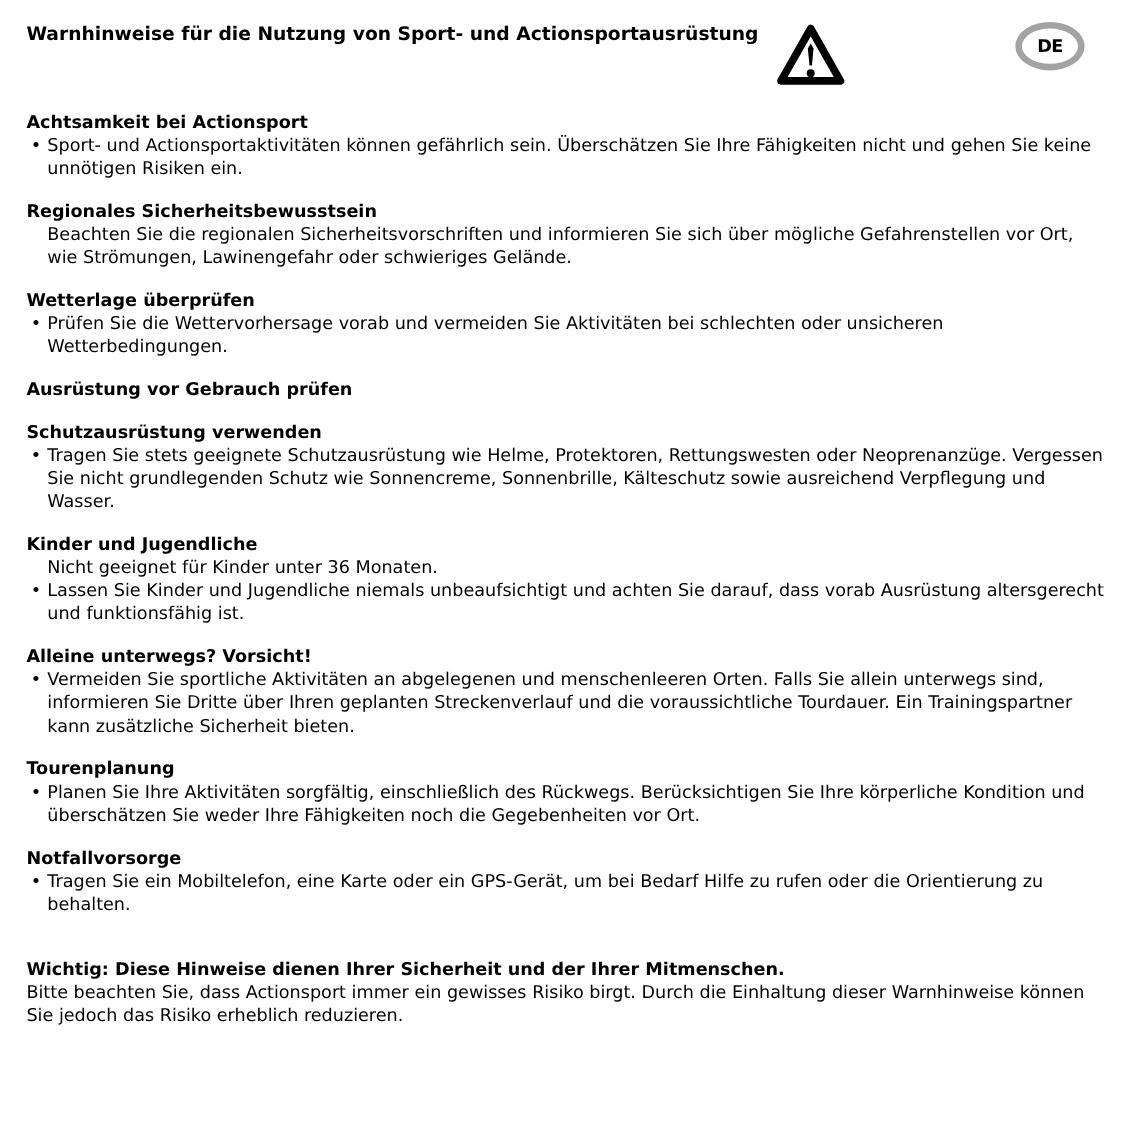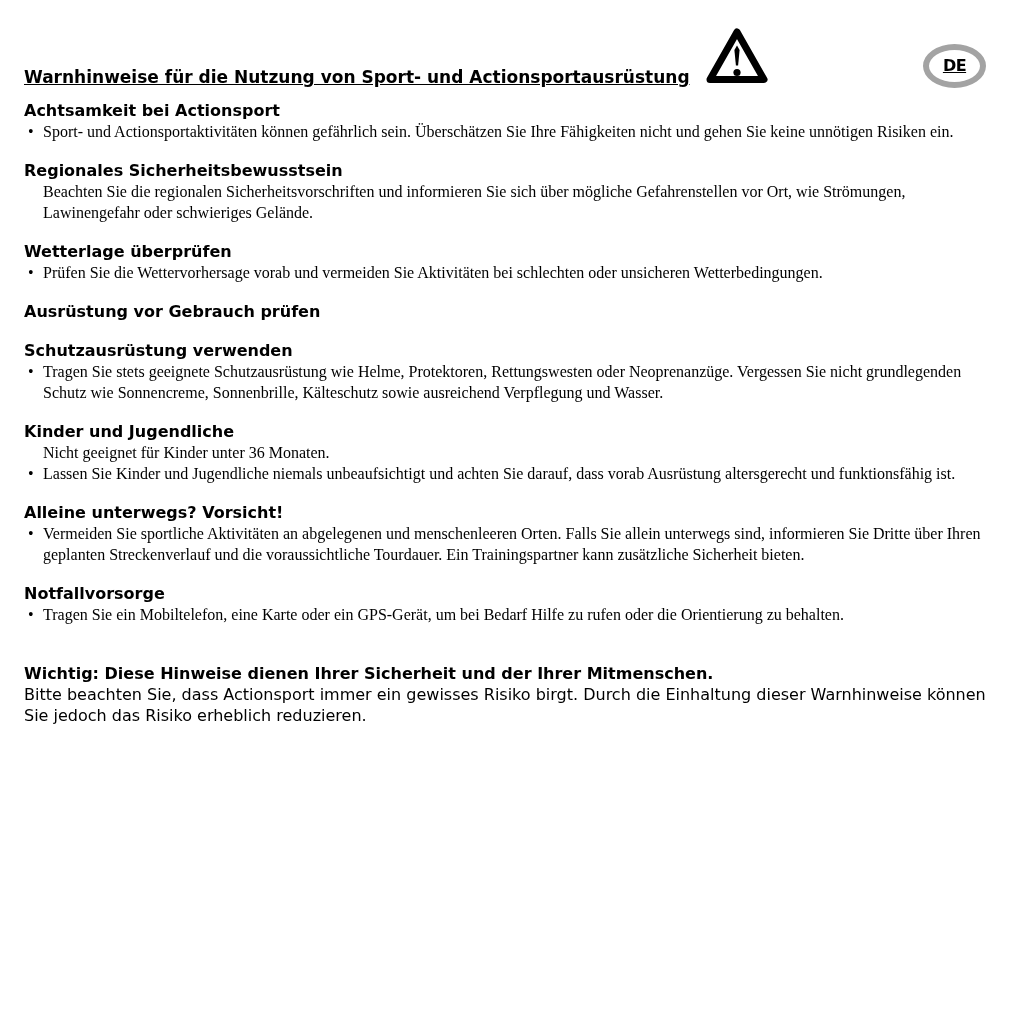--- a/index.html
+++ b/index.html
@@ -18,24 +18,23 @@
   .page {
     box-sizing: border-box;
     width: 100%;
     height: 100%;
     padding: 20px 24px 0 24px;
     overflow: hidden;
   }
   
   .masthead {
     display: flex;
-    align-items: flex-end;
+    align-items: flex-start;
     height: 68px;
     margin-bottom: 12px;
-    text-decoration: underline;
   }
   .doc-title {
     margin: 0;
     font-size: 17px;
     line-height: 22px;
     font-weight: 700;
     white-space: nowrap;
   }
   .warning-triangle {
     flex: none;
@@ -65,21 +64,20 @@
   h2.section-heading {
     margin: 0;
     font-size: 16px;
     line-height: 21px;
     font-weight: 700;
   }
   p.item {
     margin: 0;
     padding-left: 19px;
     position: relative;
-    font-family: Liberation Serif, serif;
   }
   p.item.bullet::before {
     content: "\2022";
     position: absolute;
     left: 4px;
     top: 0;
   }
   
   footer.closing {
     margin-top: 38px;
@@ -129,20 +127,24 @@
       <section class="warn-section">
         <h2 class="section-heading">Kinder und Jugendliche</h2>
         <p class="item">Nicht geeignet für Kinder unter 36 Monaten.</p>
         <p class="item bullet">Lassen Sie Kinder und Jugendliche niemals unbeaufsichtigt und achten Sie darauf, dass vorab Ausrüstung altersgerecht und funktionsfähig ist.</p>
       </section>
       <section class="warn-section">
         <h2 class="section-heading">Alleine unterwegs? Vorsicht!</h2>
         <p class="item bullet">Vermeiden Sie sportliche Aktivitäten an abgelegenen und menschenleeren Orten. Falls Sie allein unterwegs sind, informieren Sie Dritte über Ihren geplanten Streckenverlauf und die voraussichtliche Tourdauer. Ein Trainingspartner kann zusätzliche Sicherheit bieten.</p>
       </section>
       <section class="warn-section">
+        <h2 class="section-heading">Tourenplanung</h2>
+        <p class="item bullet">Planen Sie Ihre Aktivitäten sorgfältig, einschließlich des Rückwegs. Berücksichtigen Sie Ihre körperliche Kondition und überschätzen Sie weder Ihre Fähigkeiten noch die Gegebenheiten vor Ort.</p>
+      </section>
+      <section class="warn-section">
         <h2 class="section-heading">Notfallvorsorge</h2>
         <p class="item bullet">Tragen Sie ein Mobiltelefon, eine Karte oder ein GPS-Gerät, um bei Bedarf Hilfe zu rufen oder die Orientierung zu behalten.</p>
       </section>
     </main>
 
   <footer class="closing">
     <p class="closing-bold">Wichtig: Diese Hinweise dienen Ihrer Sicherheit und der Ihrer Mitmenschen.</p>
     <p>Bitte beachten Sie, dass Actionsport immer ein gewisses Risiko birgt. Durch die Einhaltung dieser Warnhinweise können Sie jedoch das Risiko erheblich reduzieren.</p>
   </footer>
 

